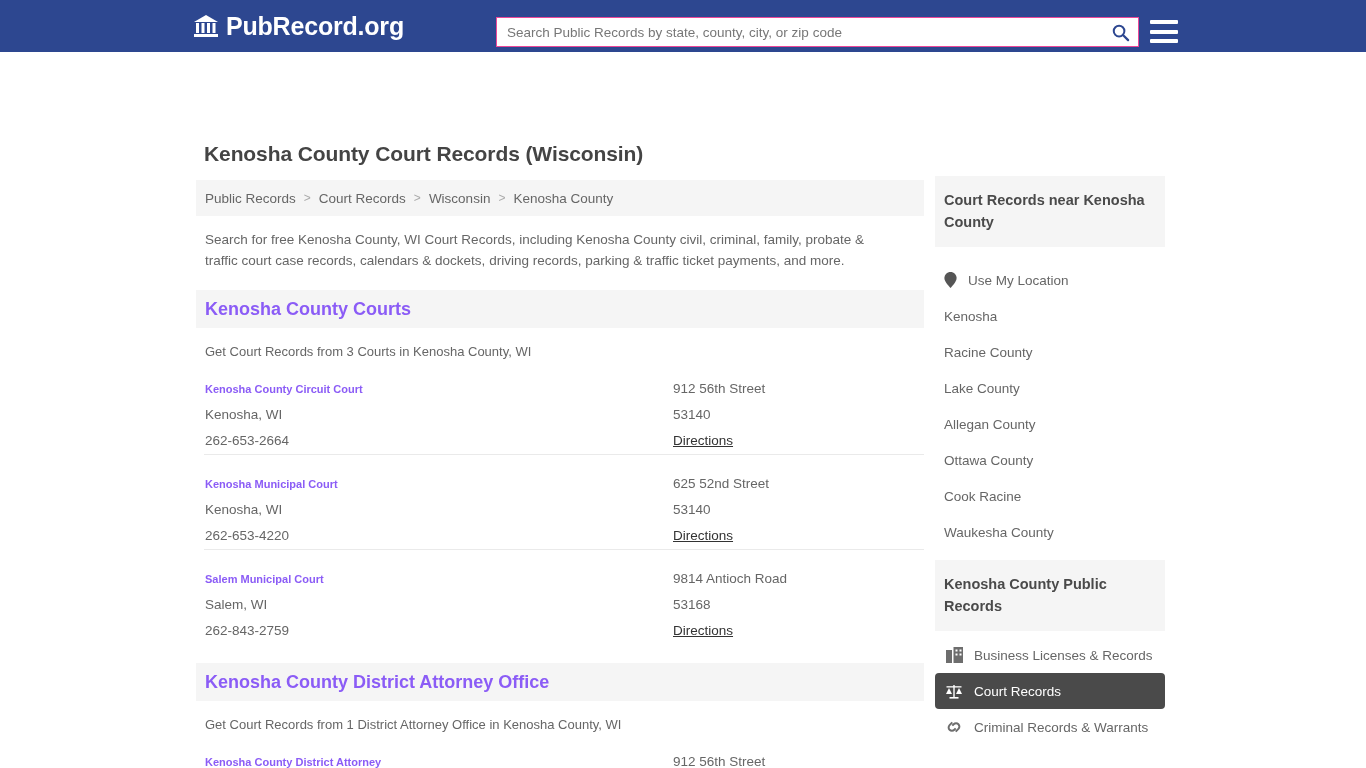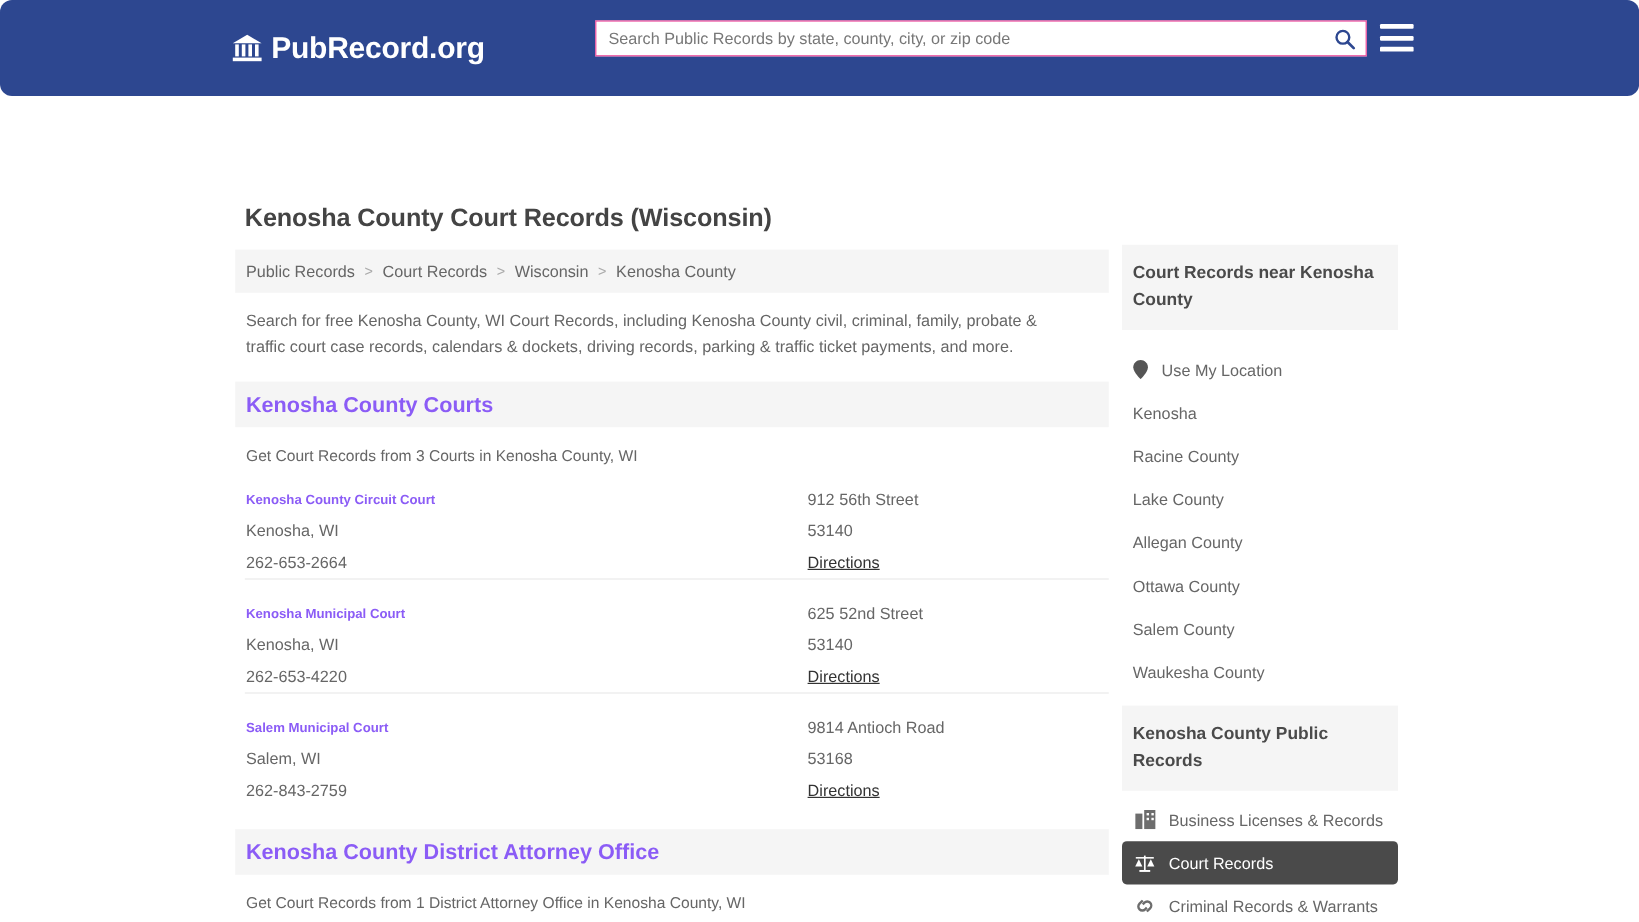--- a/index.html
+++ b/index.html
@@ -5,24 +5,23 @@
   * { margin:0; padding:0; box-sizing:border-box; }
   html, body {
     width:1366px; height:768px;
     background:#ffffff;
     font-family:"Liberation Sans", sans-serif;
     overflow:hidden;
   }
 
   
   .header {
-    height:80px; background:#2d4790;
+    height:52px; background:#2d4790;
     display:flex; 
     position:relative;
-    border-radius:10px;
   }
   .logo {
     display:flex; align-items:center; gap:7px;
     margin-left:193px;
   }
   .logo-icon { width:26px; height:26px; display:block; }
   .logo-text {
     color:#ffffff; font-size:25px; font-weight:bold;
     letter-spacing:-0.2px; white-space:nowrap;
   }
@@ -242,21 +241,21 @@
         <div class="near-item">
           <span>Lake County</span>
         </div>
         <div class="near-item">
           <span>Allegan County</span>
         </div>
         <div class="near-item">
           <span>Ottawa County</span>
         </div>
         <div class="near-item">
-          <span>Salem County</span>
+          <span>Cook Racine</span>
         </div>
         <div class="near-item">
           <span>Waukesha County</span>
         </div>
       </div>
 
     <div class="panel-gap"></div>
 
     <div class="panel-head">Kenosha County Public Records</div>
     <div class="rec-list" id="rec-list">

